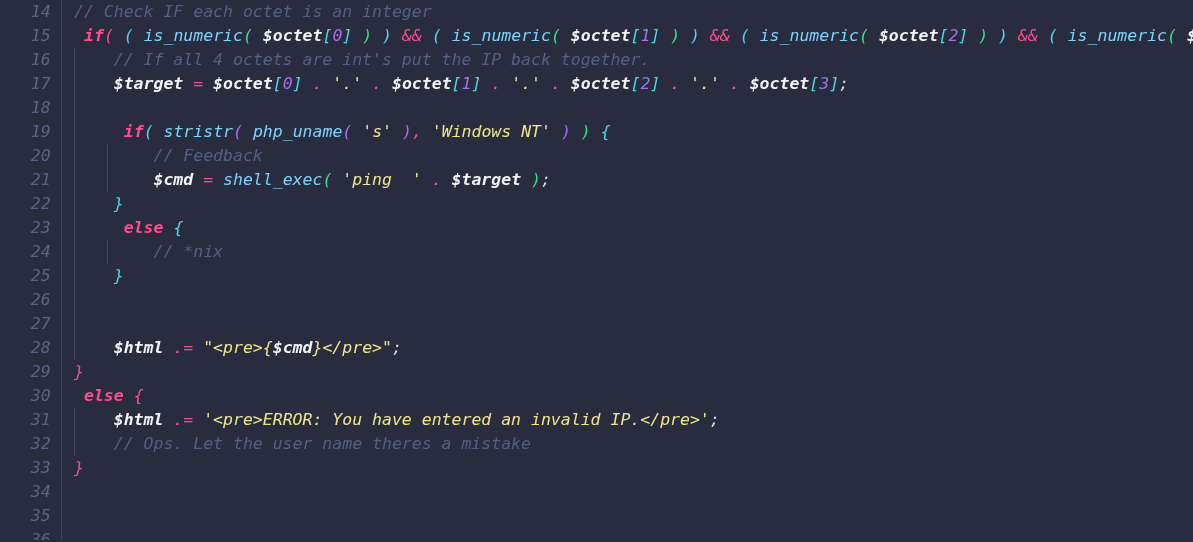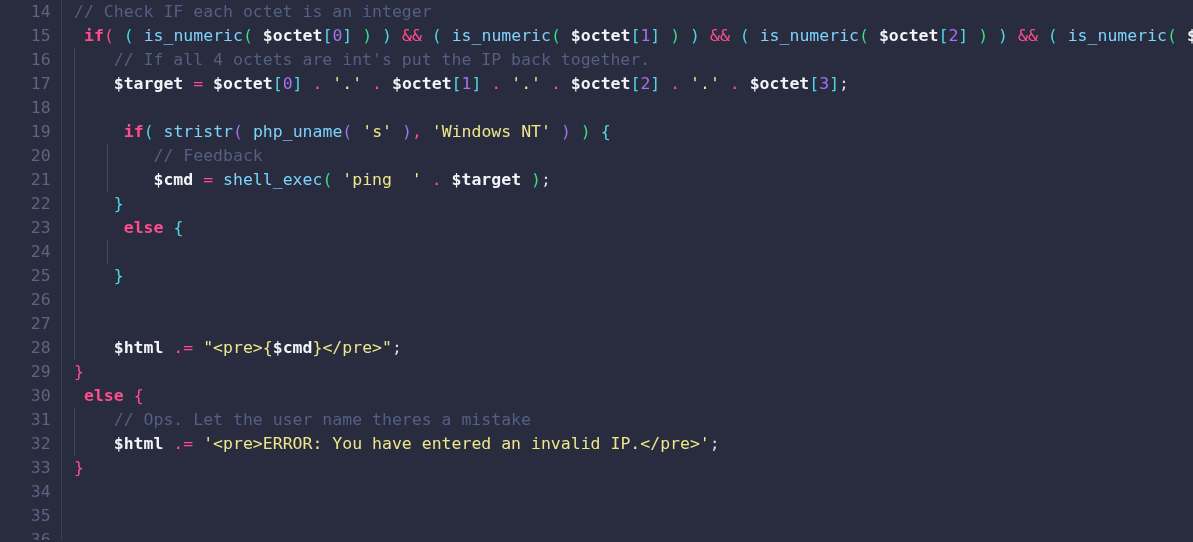--- a/index.html
+++ b/index.html
@@ -13,20 +13,21 @@
     overflow: hidden;
     font-family: "DejaVu Sans Mono", monospace;
   }
 
   #editor {
     position: relative;
     width: 1193px;
     height: 540px;
     background: #282c3e;
     overflow: hidden;
+    font-style: italic;
   }
 
   
   #gutter {
     position: absolute;
     left: 0;
     top: 0;
     width: 62px;
     height: 542px;
     background: #282c3e;
@@ -136,37 +137,37 @@
     <div class="code-line"><span class="guide g1"></span>    <span class="kw">if</span><span class="p1">(</span> <span class="fn">stristr</span><span class="p2">(</span> <span class="fn">php_uname</span><span class="p2">(</span> <span class="str">'s'</span> <span class="p2">)</span><span class="op">,</span> <span class="str">'Windows NT'</span> <span class="p2">)</span> <span class="p3">)</span> <span class="p1">{</span></div>
 
     <div class="code-line"><span class="guide g1"></span><span class="guide g2"></span><span class="cm">        // Feedback</span></div>
 
     <div class="code-line"><span class="guide g1"></span><span class="guide g2"></span>        <span class="var">$cmd</span> <span class="op">=</span> <span class="fn">shell_exec</span><span class="p3">(</span> <span class="str">'ping  '</span> <span class="op">.</span> <span class="var">$target</span> <span class="p3">)</span><span class="pl">;</span></div>
 
     <div class="code-line"><span class="guide g1"></span>    <span class="p1">}</span></div>
 
     <div class="code-line"><span class="guide g1"></span>    <span class="kw">else</span> <span class="p1">{</span></div>
 
-    <div class="code-line"><span class="guide g1"></span><span class="guide g2"></span></div>
+    <div class="code-line"><span class="guide g1"></span><span class="guide g2"></span><span class="cm">        // *nix</span></div>
 
 
     <div class="code-line"><span class="guide g1"></span>    <span class="p1">}</span></div>
 
     <div class="code-line"><span class="guide g1"></span></div>
 
     <div class="code-line"><span class="guide g1"></span></div>
 
     <div class="code-line"><span class="guide g1"></span>    <span class="var">$html</span> <span class="op">.=</span> <span class="str">"&lt;pre&gt;{</span><span class="var">$cmd</span><span class="str">}&lt;/pre&gt;"</span><span class="pl">;</span></div>
 
     <div class="code-line"><span class="p0">}</span></div>
 
     <div class="code-line"><span class="kw">else</span> <span class="p0">{</span></div>
 
+    <div class="code-line"><span class="guide g1"></span>    <span class="var">$html</span> <span class="op">.=</span> <span class="str">'&lt;pre&gt;ERROR: You have entered an invalid IP.&lt;/pre&gt;'</span><span class="pl">;</span></div>
+
     <div class="code-line"><span class="guide g1"></span><span class="cm">    // Ops. Let the user name theres a mistake</span></div>
-
-    <div class="code-line"><span class="guide g1"></span>    <span class="var">$html</span> <span class="op">.=</span> <span class="str">'&lt;pre&gt;ERROR: You have entered an invalid IP.&lt;/pre&gt;'</span><span class="pl">;</span></div>
 
     <div class="code-line"><span class="p0">}</span></div>
 
     <div class="code-line"></div>
 
   </div>
 </div>
 
 </body></html>

